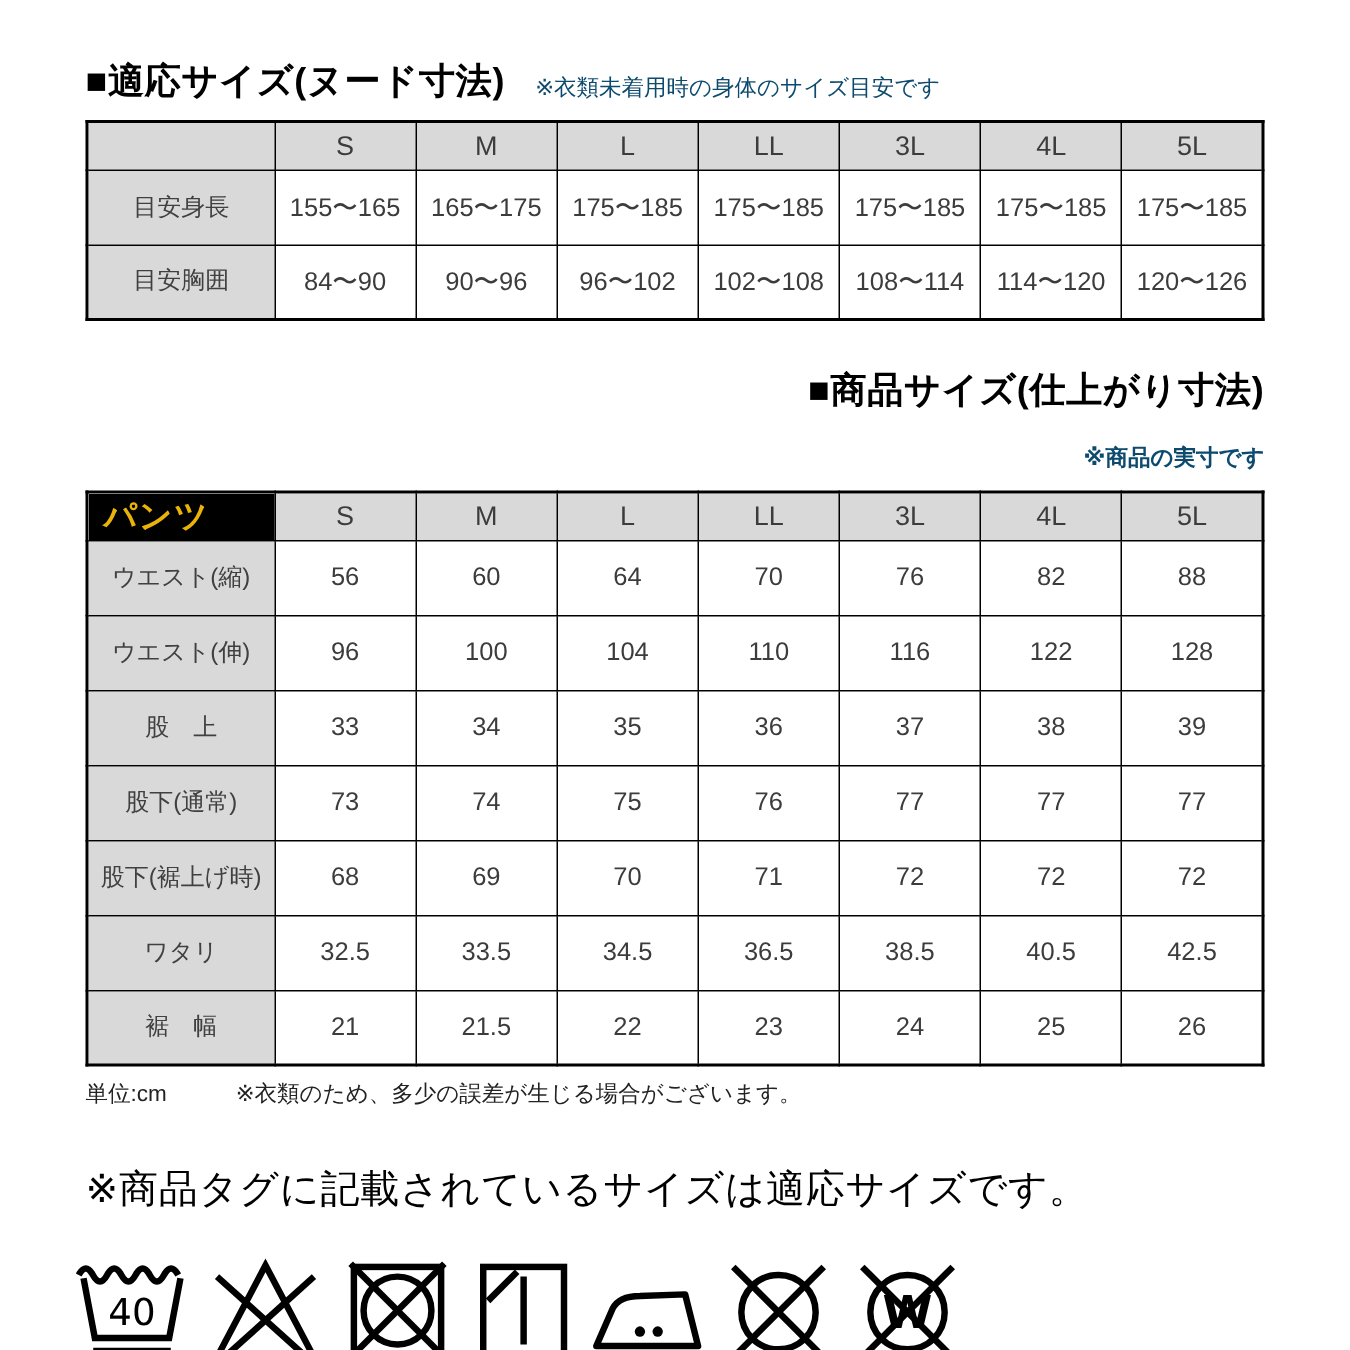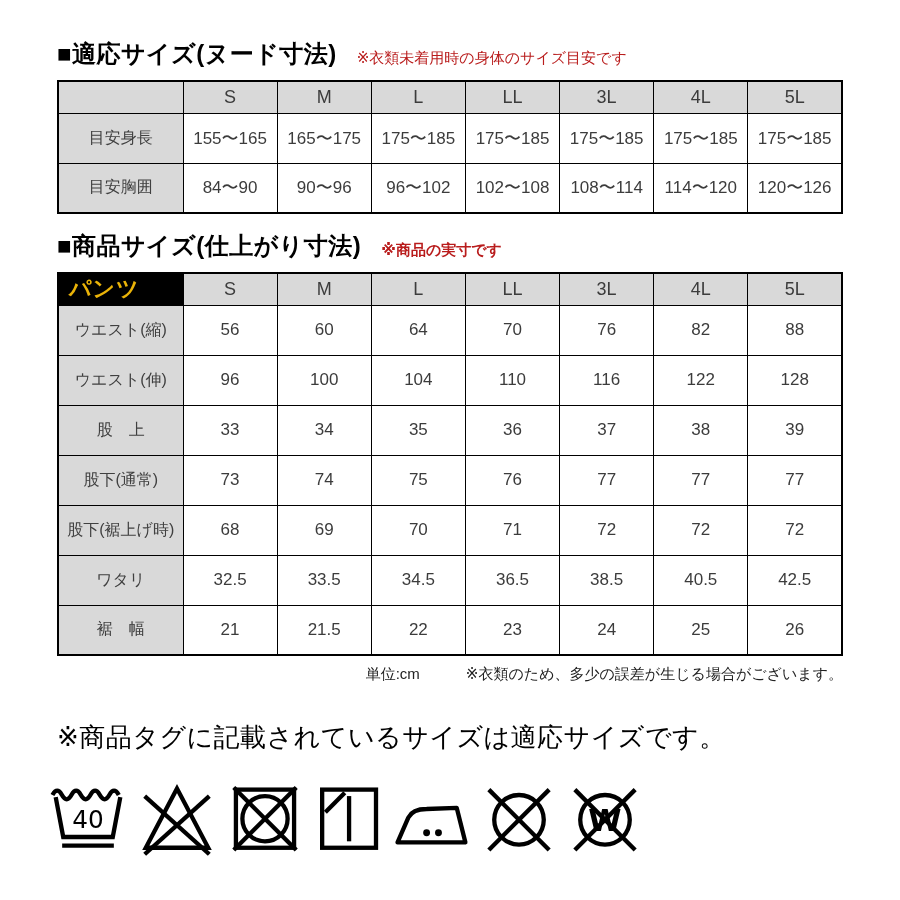--- a/index.html
+++ b/index.html
@@ -4,21 +4,21 @@
 <style>
   html,body { margin:0; padding:0; }
   body {
     width:900px; height:900px; background:#ffffff; overflow:hidden;
     font-family:"Liberation Sans","DejaVu Sans",sans-serif; color:#000;
   }
   .page { padding:26px 57px 0 57px; }
 
   .sec-title-row { display:flex; align-items:flex-end; gap:20px; margin:12px 0 10px 0; }
   .sec-title { font-size:24px; font-weight:bold; letter-spacing:0.5px; }
-  .sec-note  { font-size:15px; color:#b91c1c; padding-bottom:2px; }
+  .sec-note  { font-size:15px; color:#0c4a6e; padding-bottom:2px; }
   .sec-note.bold { font-weight:bold; }
 
   table.size-table {
     border-collapse:collapse; width:786px; table-layout:fixed;
     border:2px solid #000;
   }
   table.size-table th, table.size-table td {
     border:1.5px solid #000; text-align:center; padding:0; overflow:hidden;
   }
   table.size-table thead tr { height:32px; }
@@ -29,21 +29,21 @@
   table.size-table thead th.corner-dark {
     background:#000; color:#eab308; font-weight:bold; font-size:22px;
     text-align:left; padding-left:10px; letter-spacing:1px;
   }
   table.size-table tbody tr { height:50px; }
   table.size-table tbody th.rowlabel {
     background:#d9d9d9; font-size:16px; font-weight:normal; color:#404040;
   }
   table.size-table td { background:#fff; font-size:17px; color:#3c3c3c; }
 
-  .unit-row { display:flex; gap:46px; margin-top:9px; font-size:15px; color:#222;justify-content:flex-end; }
+  .unit-row { display:flex; gap:46px; margin-top:9px; font-size:15px; color:#222; }
 
   .tag-note { margin-top:36px; font-size:26px; font-weight:normal; letter-spacing:0.5px; }
   .material-row { margin-top:20px; font-size:21px; font-weight:bold; display:flex; gap:26px; letter-spacing:0.5px; }
 
   .care-row { margin-top:26px; margin-left:-8px; display:flex; align-items:center; gap:10px; }
   .care-row svg { display:block; }
   .care-row svg line, .care-row svg path, .care-row svg rect, .care-row svg circle {
     stroke:#000; fill:none; stroke-width:4;
   }
   .care-row svg .fillme { fill:#000; stroke:none; }
@@ -99,21 +99,21 @@
           <td>90〜96</td>
           <td>96〜102</td>
           <td>102〜108</td>
           <td>108〜114</td>
           <td>114〜120</td>
           <td>120〜126</td>
         </tr>
       </tbody>
     </table>
 
-  <div class="sec-title-row" style="margin-top:16px;">
+  <div class="sec-title-row" style="margin-top:30px;flex-direction:column;">
     <span class="sec-title">■商品サイズ(仕上がり寸法)</span>
     <span class="sec-note bold">※商品の実寸です</span>
   </div>
 
   <table class="size-table">
     <colgroup>
       <col style="width:125px">
       <col>
         <col>
         <col>

